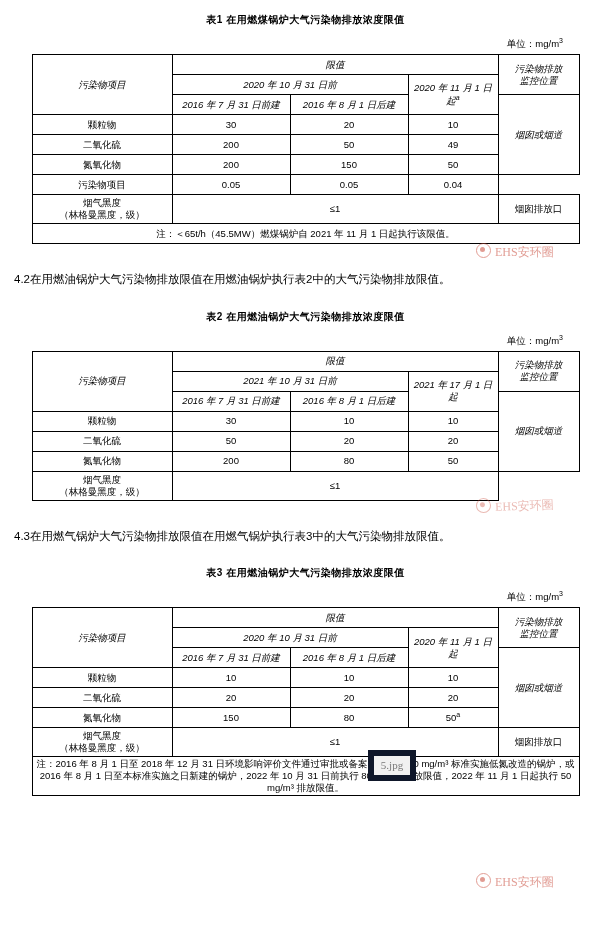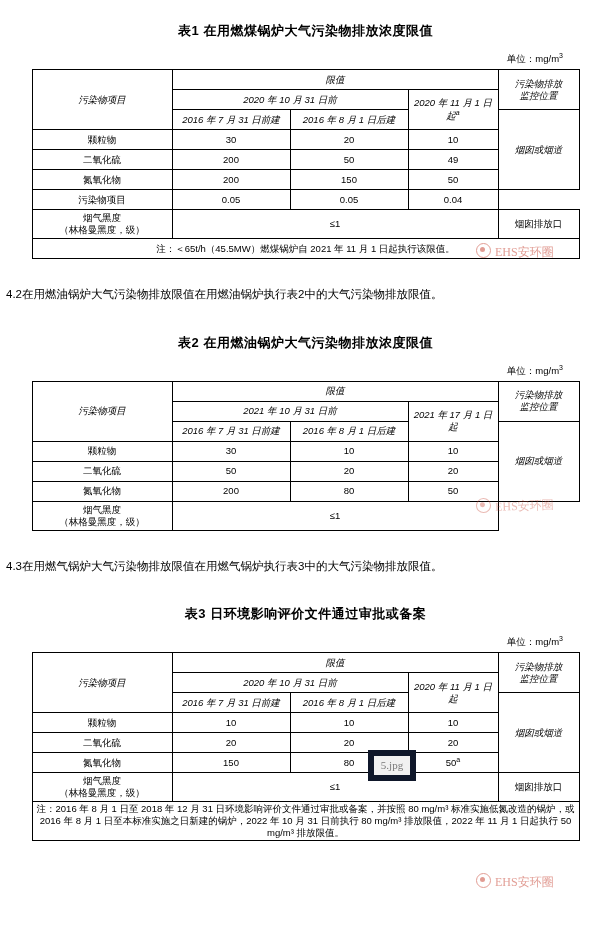--- a/index.html
+++ b/index.html
@@ -13,23 +13,23 @@
   }
   .page{
     width:611px;
     min-height:947px;
     position:relative;
     padding:0;
     box-sizing:border-box;
   }
   .tbl-title{
     text-align:center;
-    font-size:13px;
+    font-size:10px;
     font-weight:bold;
-    margin:12px;
+    margin:3px;
     padding:0;
     letter-spacing:0.5px;
   }
   .unit-line{
     text-align:right;
     font-size:9.5px;
     padding-right:48px;
     margin-top:10px;
     margin-bottom:3px;
   }
@@ -53,21 +53,21 @@
   .sup{font-size:7px;vertical-align:super;}
   .note{
     font-size:8.5px;
     text-align:left;
     line-height:1.45;
     padding:2px 4px;
   }
   .para{
     font-size:11.5px;
     margin:0;
-    padding:0 6px;
+    padding:0 14px;
     line-height:1.6;
   }
   .spacer-lg{height:26px;}
   .spacer-md{height:18px;}
   .spacer-sm{height:10px;}
   
   .wm{
     position:absolute;
     color:#c94c3c;
     opacity:0.55;
@@ -256,21 +256,21 @@
       </tr>
     </tbody>
   </table>
 
   <div class="spacer-lg"></div>
 
   <p class="para">4.3在用燃气锅炉大气污染物排放限值在用燃气锅炉执行表3中的大气污染物排放限值。</p>
 
   <div class="spacer-md"></div>
 
-  <div class="tbl-title">表3   日环境影响评价文件通过审批或备案</div>
+  <div class="tbl-title">表3   在用燃油锅炉大气污染物排放浓度限值</div>
 
   <div class="unit-line">
     <span>单位：</span><span>mg/m</span><span class="sup">3</span>
   </div>
 
   <table class="data">
     <colgroup>
       <col style="width:140px">
         <col style="width:118px">
         <col style="width:118px">

